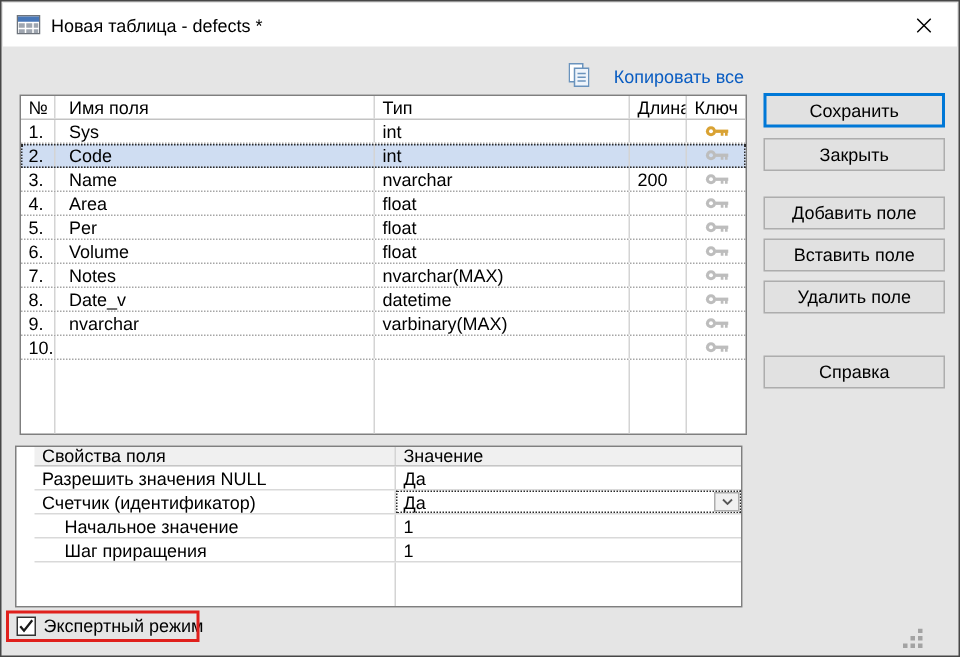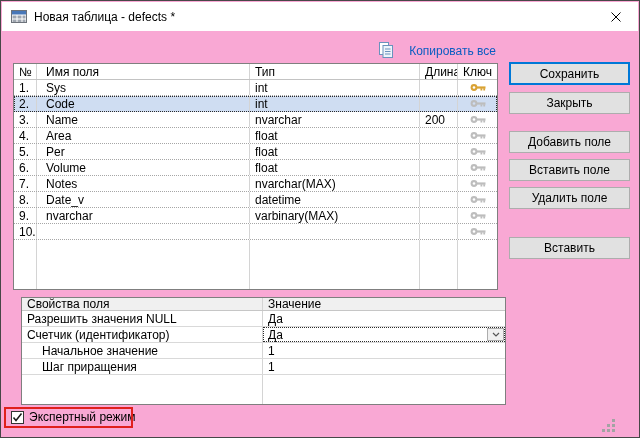--- a/index.html
+++ b/index.html
@@ -1,17 +1,17 @@
 <!DOCTYPE html>
 <html><head>
 <meta charset="utf-8">
 <style>
   * { margin:0; padding:0; box-sizing:border-box; }
   html,body { width:640px; height:438px; font-family:"Liberation Sans", sans-serif; }
-  .dialog { position:relative; width:640px; height:438px; background:#f9a8d4;
+  .dialog { position:relative; width:640px; height:438px; background:#e5e5e5;
             border:1px solid #474747; overflow:hidden; font-size:12px; color:#000; }
 
   
   .titlebar { position:absolute; left:1px; top:1px; right:1px; height:29px; background:#fff;
               display:flex; align-items:center; }
   .titlebar .appicon { margin-left:9px; width:16px; height:13px; flex:0 0 auto; }
   .titlebar .title { margin-left:7px; font-size:12px; }
   .close-btn { position:absolute; right:0; top:0; width:45px; height:29px;
                display:flex; align-items:center; justify-content:center; cursor:pointer; }
 
@@ -47,22 +47,22 @@
          font-size:12px; cursor:pointer; }
   .btn-default { border:2px solid #0078d7; height:23px; }
   .btn-save   { top:61px; }
   .btn-close  { top:91px; }
   .btn-add    { top:130px; }
   .btn-insert { top:158px; }
   .btn-delete { top:186px; }
   .btn-help   { top:236px; }
 
   
-  .pgrid { position:absolute; left:20px; top:296px; width:485px; height:108px;
-           background:#fff; border:1px solid #7f7f7f; display:flex; flex-direction:column; }
+  .pgrid { position:absolute; left:9px; top:296px; width:485px; height:108px;
+           background:#fff; border:1px solid #7f7f7f; display:flex; flex-direction:column;padding-left:12px; }
   .prow { display:flex; height:16px; flex:0 0 16px; border-bottom:1px solid #d9d9d9; }
   .phead { height:13px; flex:0 0 13px; background:#f0f0f0; border-bottom:1px solid #c6c6c6; }
   .pgrid .fill { flex:1 1 auto; border-bottom:none; }
   .pc { display:flex; align-items:center; overflow:hidden; white-space:nowrap;
         padding-left:5px; height:100%; }
   .pc-label { width:241px; flex:0 0 241px; border-right:1px solid #d4d4d4; }
   .pc-value { flex:1 1 auto; position:relative; }
   .prow.indent .pc-label { padding-left:20px; }
   .prow.focused .pc-value { outline:1px dotted #2b2b2b; outline-offset:-1px; }
   .combo-btn { position:absolute; right:1px; top:1px; width:17px; height:13px;
@@ -284,21 +284,21 @@
         <div class="c c-len"></div>
         <div class="c c-key"></div>
     </div>
   </div>
 
   <div class="btn btn-close">Закрыть</div>
   <div class="btn btn-default btn-save">Сохранить</div>
   <div class="btn btn-add">Добавить поле</div>
   <div class="btn btn-insert">Вставить поле</div>
   <div class="btn btn-delete">Удалить поле</div>
-  <div class="btn btn-help">Вставить</div>
+  <div class="btn btn-help">Справка</div>
 
   <div class="pgrid">
     <div class="prow phead">
       <div class="pc pc-label">Свойства поля</div>
       <div class="pc pc-value">Значение</div>
     </div>
     <div class="prow">
       <div class="pc pc-label">Разрешить значения NULL</div>
       <div class="pc pc-value">Да</div>
     </div>

